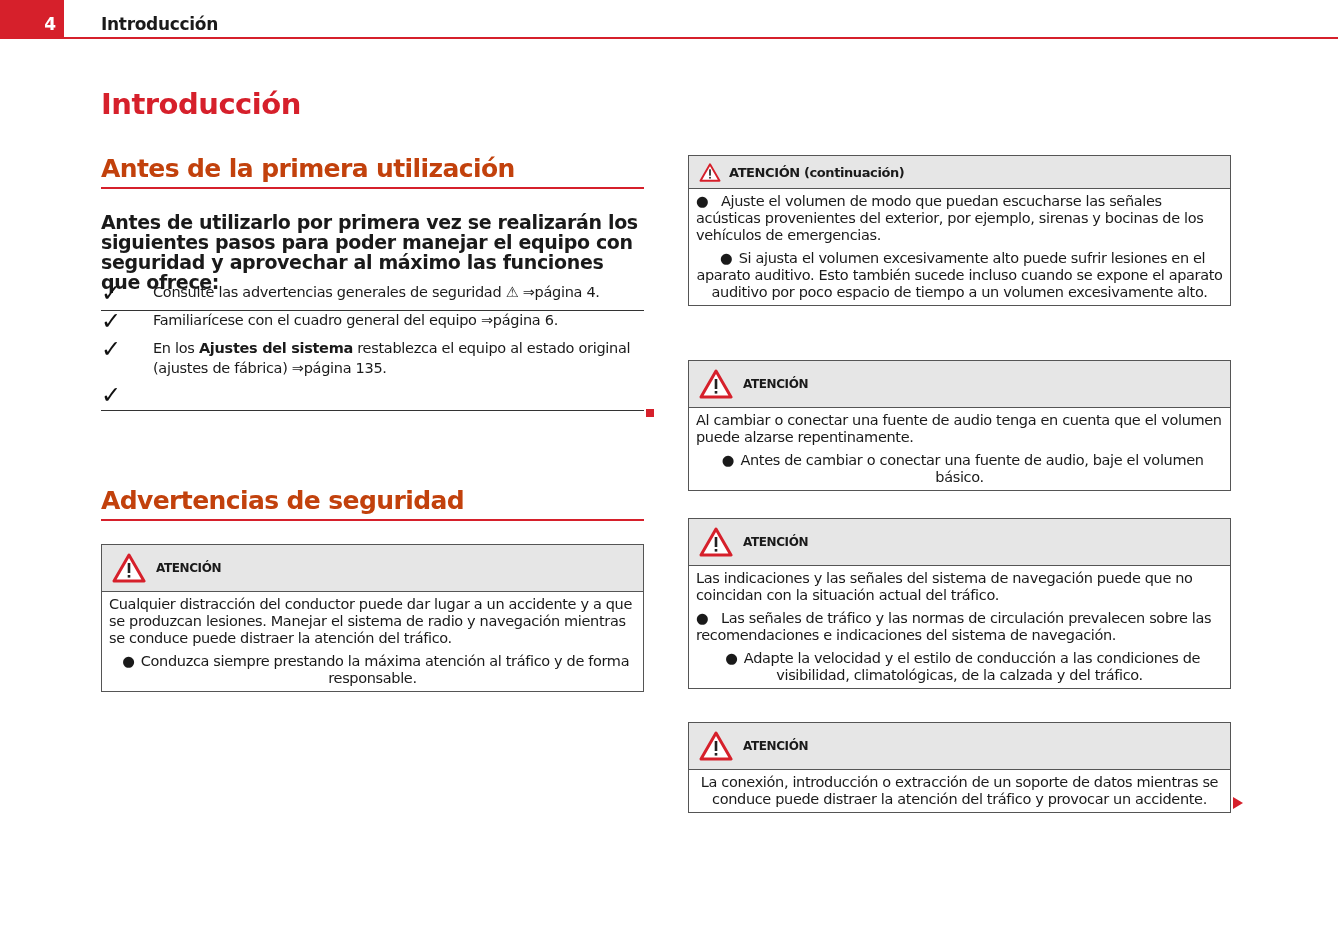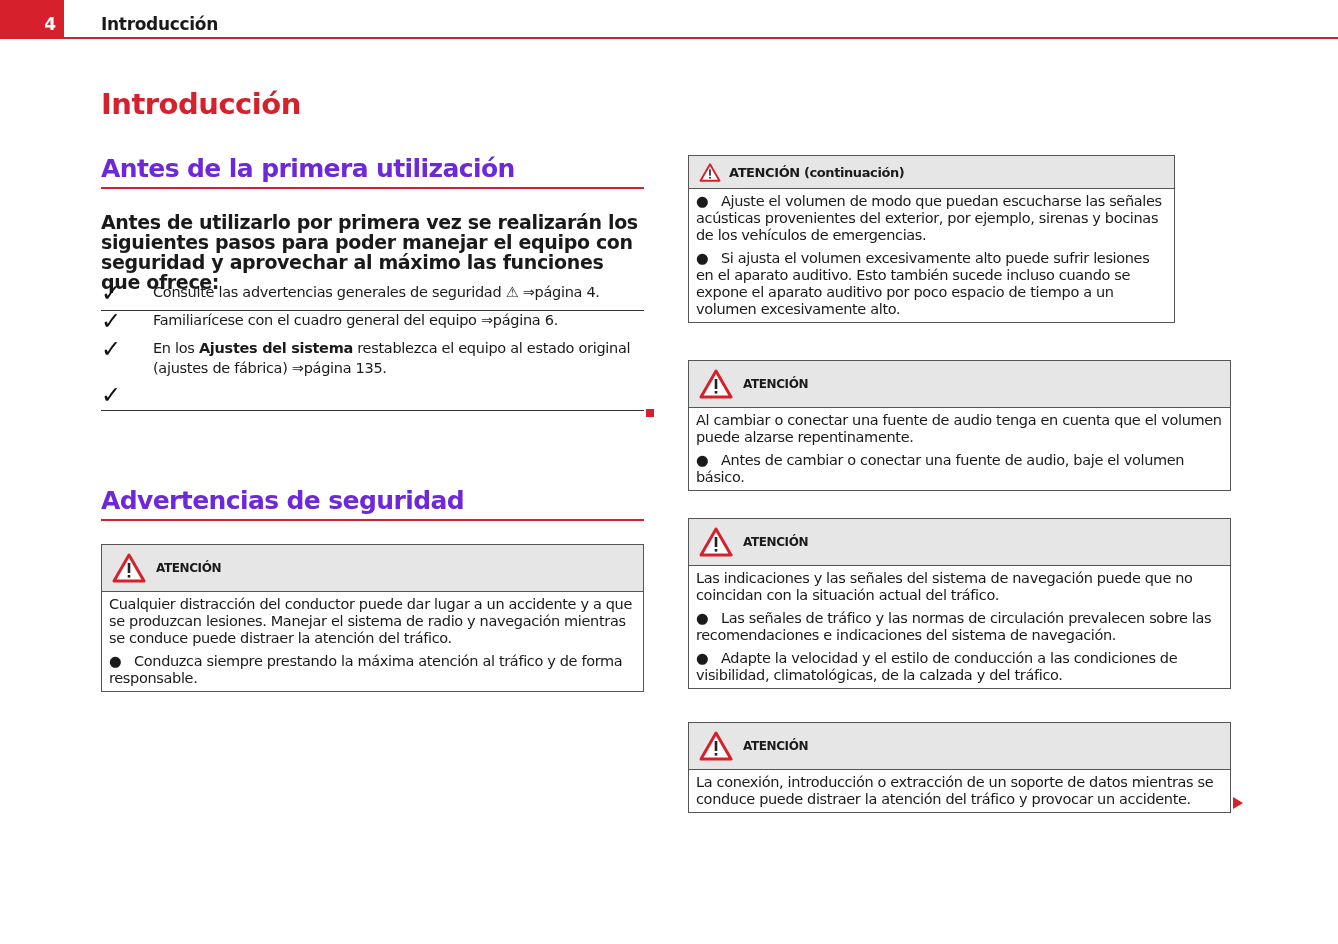--- a/index.html
+++ b/index.html
@@ -7,45 +7,45 @@
     body { font-family: "DejaVu Sans", sans-serif; color: #1a1a1a; position: relative; }
 
     .topbar { position: absolute; left: 0; top: 0; width: 1338px; height: 40px; }
     .topbar .pagebox { position: absolute; left: 0; top: 0; width: 64px; height: 39px; background: #d6202b; }
     .topbar .pagenum { position: absolute; right: 8px; top: 14px; color: #fff; font-weight: bold; font-size: 17px; font-family: "DejaVu Sans", sans-serif; }
     .topbar .rule { position: absolute; left: 64px; top: 37px; width: 1274px; height: 2px; background: #d6202b; }
     .topbar .runhead { position: absolute; left: 101px; top: 14px; font-weight: bold; font-size: 17px; color: #1a1a1a; letter-spacing: -0.3px; }
 
     .chapter-title { position: absolute; left: 101px; top: 87px; color: #d6202b; font-weight: bold; font-size: 29px; letter-spacing: -0.5px; }
 
-    .section-title { position: absolute; left: 101px; width: 543px; color: #6d28d9; font-weight: bold; font-size: 25px; letter-spacing: -0.6px; border-bottom: 2px solid #d6202b; padding-bottom: 4px; }
+    .section-title { position: absolute; left: 101px; width: 543px; color: #c2410c; font-weight: bold; font-size: 25px; letter-spacing: -0.6px; border-bottom: 2px solid #d6202b; padding-bottom: 4px; }
     #sec1 { top: 154px; }
     #sec2 { top: 486px; }
 
     .intro { position: absolute; left: 101px; top: 212px; width: 543px; font-weight: bold; font-size: 19px; line-height: 20px; letter-spacing: -0.35px; padding-bottom: 18px; border-bottom: 1px solid #333; }
 
     .checklist { position: absolute; left: 101px; top: 282px; width: 543px; border-bottom: 1px solid #333; padding-bottom: 4px; }
     .check-item { display: flex; font-size: 14.5px; line-height: 20px; letter-spacing: -0.3px; margin-bottom: 6px; }
     .check-item:last-child { margin-bottom: 0; }
     .check-icon { width: 52px; flex: none; font-size: 24px; line-height: 22px; font-weight: bold; color: #111; }
     .check-text b { font-weight: bold; }
     .end-square { position: absolute; left: 646px; top: 409px; width: 8px; height: 8px; background: #d6202b; }
 
     .warnbox { position: absolute; border: 1px solid #555; background: #fff; }
     .warnbox .head { background: #e6e6e6; border-bottom: 1px solid #555; display: flex; align-items: center; padding-left: 10px; }
     .warnbox .head .title { font-weight: bold; font-size: 12px; letter-spacing: -0.4px; margin-left: 10px; }
     .warnbox .head.small .title { font-size: 13px; margin-left: 8px; }
     .warnbox .body { padding: 4px 7px 4px 7px; font-weight: normal; font-size: 14.5px; line-height: 17px; letter-spacing: -0.35px; }
     .warnbox .body p { margin-bottom: 6px; }
-    .warnbox .body p:last-child { margin-bottom: 0; }
+    .warnbox .body p:last-child { margin-bottom: 0; text-align: center; }
     .bullet-dot { display: inline-block; width: 25px; }
 
     #w1 { left: 101px; top: 544px; width: 543px; }
     #w1 .head { height: 47px; }
-    #wc { left: 688px; top: 155px; width: 487px; }
+    #wc { left: 688px; top: 155px; width: 543px; }
     #wc .head { height: 33px; }
     #w2 { left: 688px; top: 360px; width: 543px; }
     #w2 .head { height: 47px; }
     #w3 { left: 688px; top: 518px; width: 543px; }
     #w3 .head { height: 47px; }
     #w4 { left: 688px; top: 722px; width: 543px; }
     #w4 .head { height: 47px; }
 
     .next-arrow { position: absolute; left: 1233px; top: 797px; width: 0; height: 0; border-top: 6px solid transparent; border-bottom: 6px solid transparent; border-left: 10px solid #d6202b; }
   </style>

